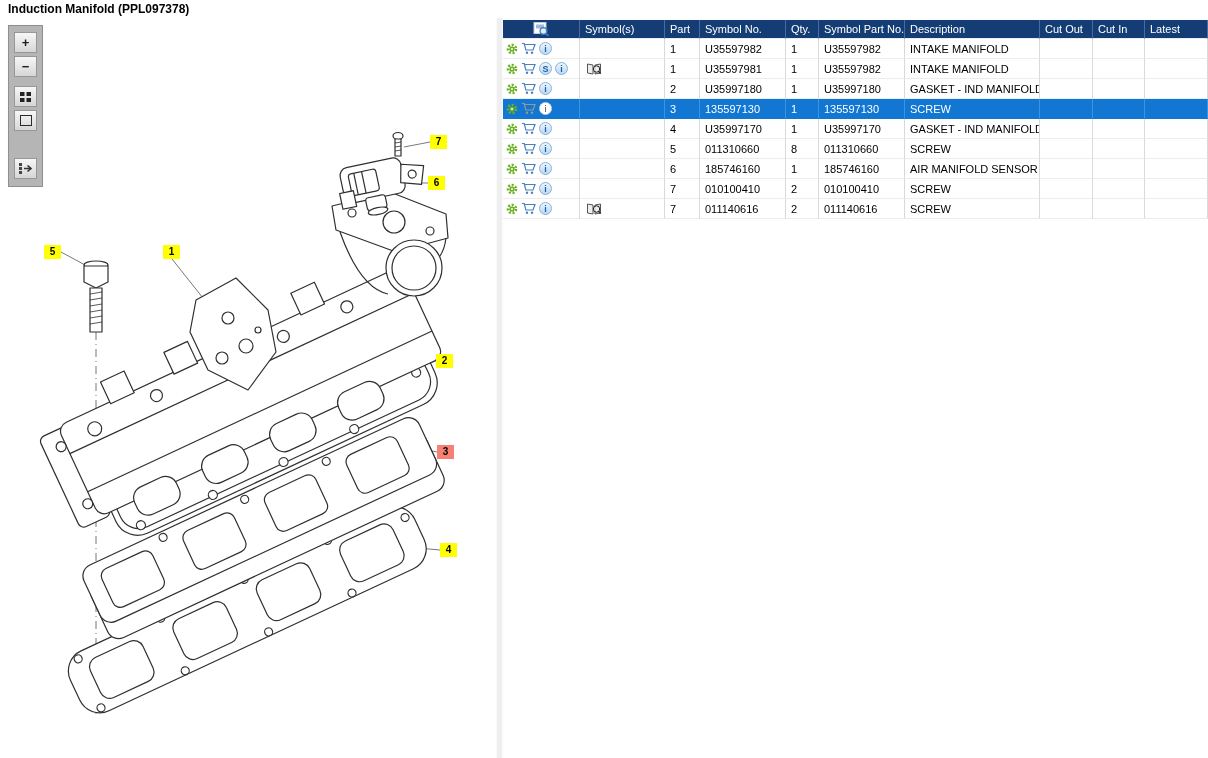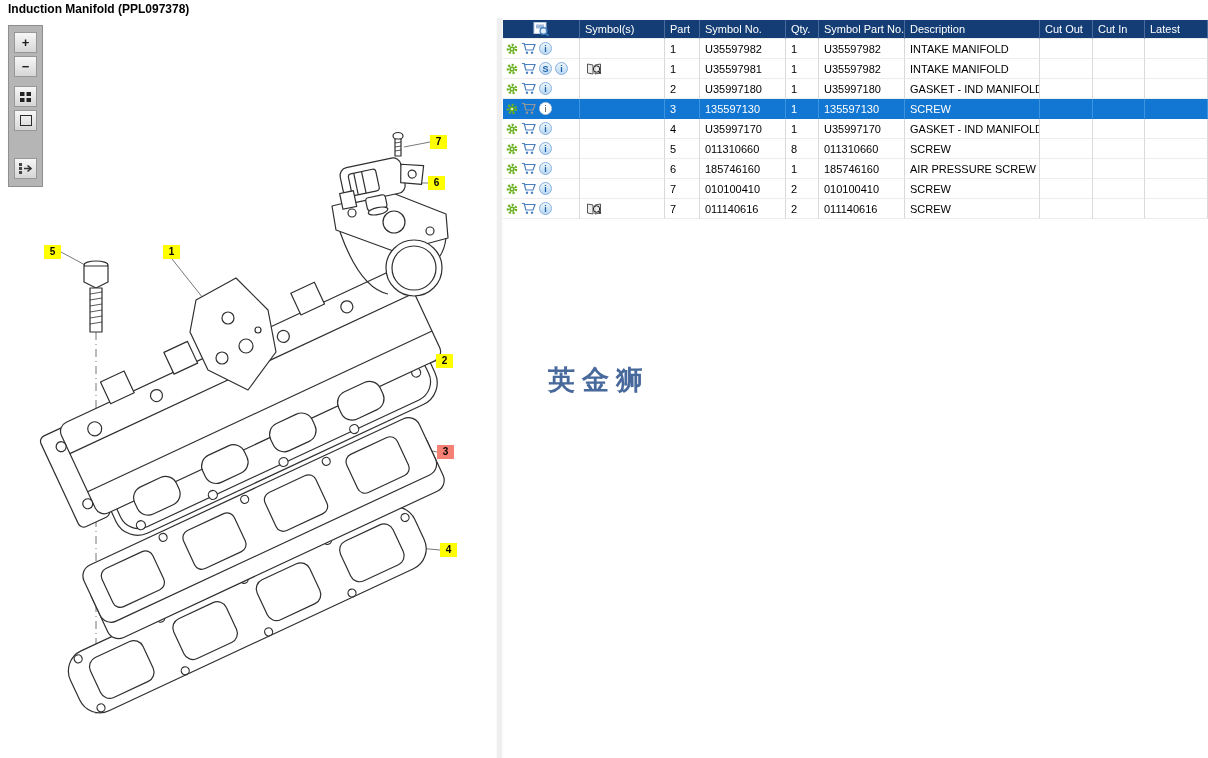--- a/index.html
+++ b/index.html
@@ -210,21 +210,20 @@
         <rect x="0" y="0" width="3" height="3" fill="#444"></rect>
           <rect x="0" y="4" width="3" height="3" fill="#444"></rect>
         <rect x="0" y="8" width="3" height="3" fill="#444"></rect>
         <path d="M5 5.5 h6 M8.5 2.5 L12 5.5 L8.5 8.5" fill="none" stroke="#333" stroke-width="1.6"></path>
       </svg>
     </div>
   </div>
 
   <div class="splitter"></div>
 
-  <div class="watermark">英金狮</div>
 
   <div class="parts-table">
 
     <div class="t-row head">
       <div class="cell" style="justify-content:center;padding-left:0">
         <svg width="18" height="16" viewBox="0 0 18 16">
           <rect x="2" y="1.5" width="12" height="11" fill="#fff" stroke="#b9cde4"></rect>
           <rect x="4" y="3.5" width="8" height="4" fill="#9fb8d8"></rect>
           <circle cx="11.5" cy="10" r="3.4" fill="rgba(180,210,240,.4)" stroke="#3f7ec0" stroke-width="1.3"></circle>
           <line x1="14" y1="12.4" x2="16.5" y2="14.8" stroke="#3f7ec0" stroke-width="1.6"></line>
@@ -441,21 +440,21 @@
               <circle cx="11" cy="10.8" r="1.2" fill="#4a80c0"></circle>
             </svg>
           </span>
         <span class="badge">i</span>
       </div>
       <div class="cell sym-cell"></div>
       <div class="cell">6</div>
       <div class="cell">185746160</div>
       <div class="cell">1</div>
       <div class="cell">185746160</div>
-      <div class="cell">AIR PRESSURE SCREW</div>
+      <div class="cell">AIR MANIFOLD SENSOR</div>
       <div class="cell"></div>
       <div class="cell"></div>
       <div class="cell"></div>
     </div>
 
     <div class="t-row">
       <div class="cell c-icons">
         <span class="ic">
             <svg width="12" height="12" viewBox="0 0 12 12">
               <circle cx="6" cy="6" r="4" fill="none" stroke="#6ab023" stroke-width="2.6" stroke-dasharray="2 1.6"></circle>

